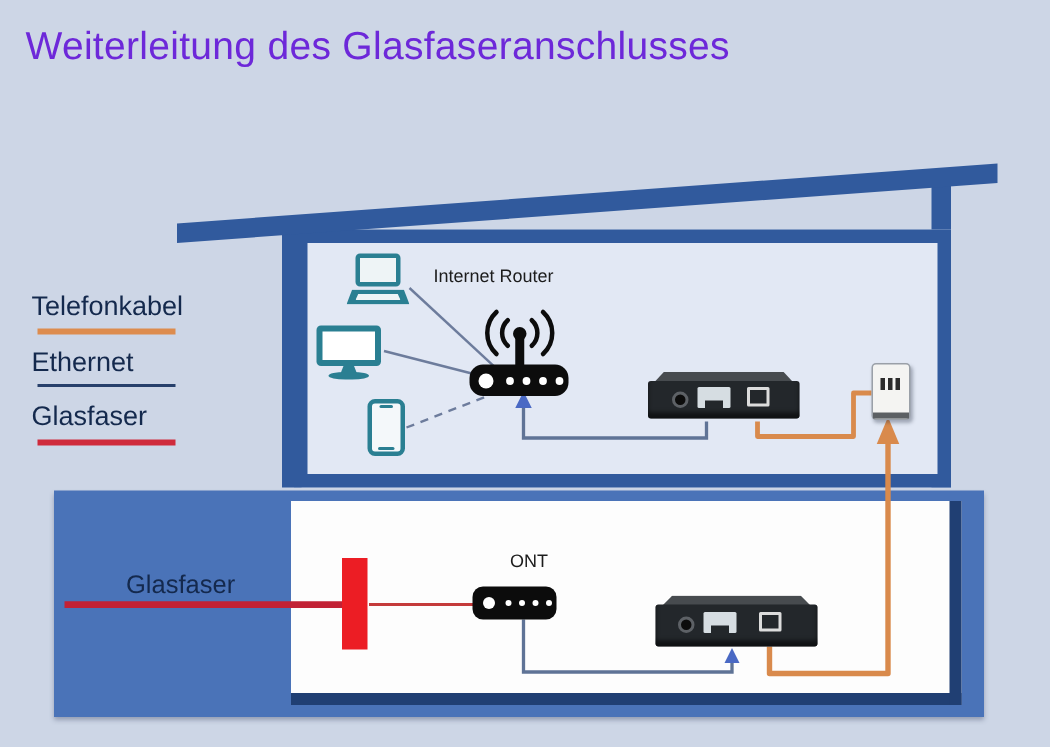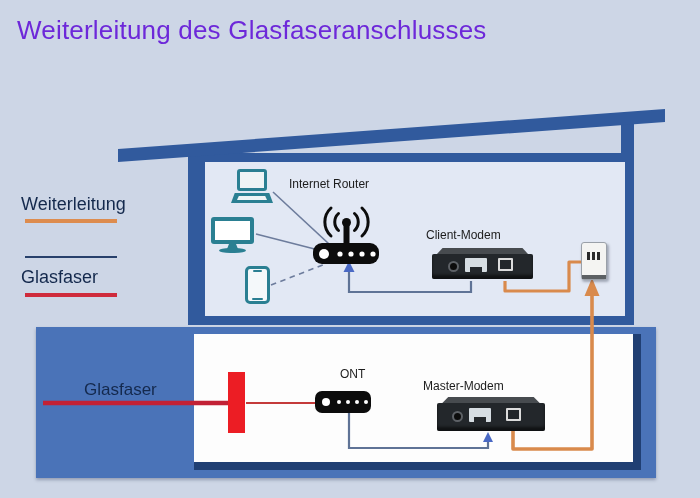--- a/index.html
+++ b/index.html
@@ -84,22 +84,23 @@
 </style>
 </head>
 <body>
 
 <div class="stage">
 
   <div class="title">
     <div>Weiterleitung des Glasfaseranschlusses</div>
   </div>
 
-  <div class="legend-label" style="top:194px">Weiterleitung</div>
+  <div class="legend-label" style="top:194px">Telefonkabel</div>
   <div class="legend-line" style="top:219px;height:4px;background:#dd8c4e"></div>
+  <div class="legend-label" style="top:231px">Ethernet</div>
   <div class="legend-line" style="top:256px;height:2px;background:#27406b"></div>
   <div class="legend-label" style="top:267px">Glasfaser</div>
   <div class="legend-line" style="top:293px;height:4px;background:#cf2b3c"></div>
 
   <div class="post" style="left:188px;top:152px;width:13px;height:173px"></div>
   <div class="post" style="left:621px;top:122px;width:13px;height:203px"></div>
   <div class="upper-room"></div>
   <div class="basement"></div>
   <div class="basement-room"></div>
 
@@ -190,18 +191,16 @@
   <div class="outlet">
     <div class="slot" style="left:5px"></div>
     <div class="slot" style="left:10px"></div>
     <div class="slot" style="left:15px"></div>
     <div class="strip"></div>
   </div>
 
   <div class="fiber-block"></div>
 
   <div class="dev-label" style="left:289px;top:177px">Internet Router</div>
-  <div class="dev-label" style="left:426px;top:228px">Client-Modem</div>
   <div class="dev-label" style="left:340px;top:367px">ONT</div>
-  <div class="dev-label" style="left:423px;top:379px">Master-Modem</div>
   <div class="navy-label" style="left:84px;top:380px">Glasfaser</div>
 
 </div>
 
 </body></html>

